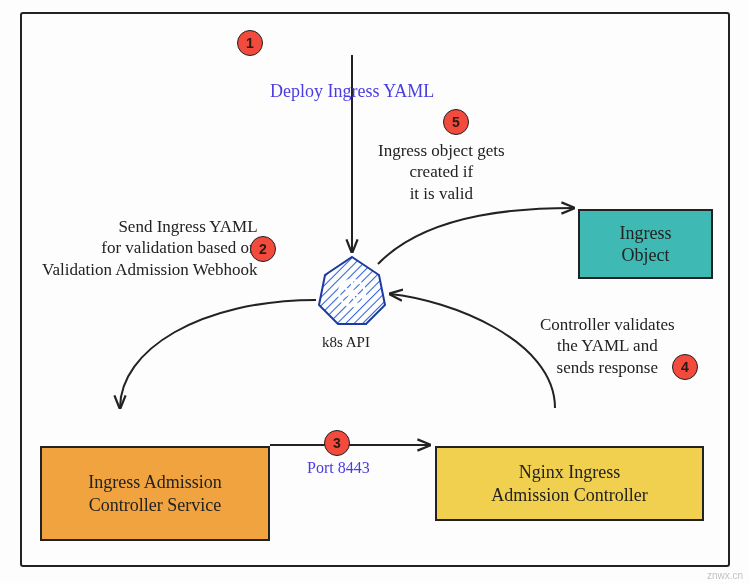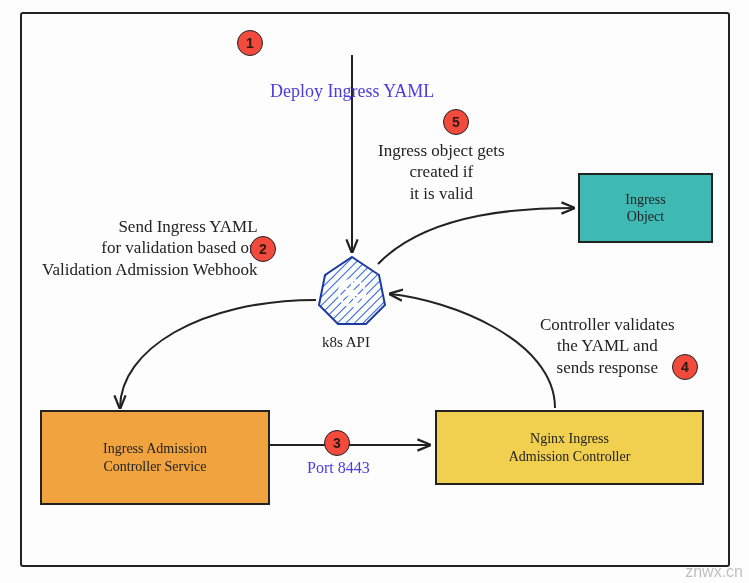--- a/index.html
+++ b/index.html
@@ -14,21 +14,21 @@
     position: absolute;
     left: 20px; top: 12px;
     width: 710px; height: 555px;
     border: 2px solid #222;
     border-radius: 3px;
   }
   .watermark {
     position: absolute;
     right: 6px; bottom: 2px;
     font-family: Arial, sans-serif;
-    font-size: 16px;
+    font-size: 10px;
     color: rgba(0,0,0,0.25);
     margin-left: 48px;
   }
   .badge {
     position: absolute;
     width: 26px; height: 26px;
     border-radius: 50%;
     background: #f24a3d;
     color: #2b1a11;
     font-family: Arial, sans-serif;
@@ -48,25 +48,26 @@
     white-space: pre-line;
   }
   .label.purple { color: #4a3de0; font-size: 18px; text-align: center; }
   .box {
     position: absolute;
     border: 2px solid #222;
     display: flex;
     align-items: center;
     justify-content: center;
     text-align: center;
-    font-size: 14px;
+    font-size: 18px;
     color: #222;
     padding: 3px;
     line-height: 1.25;
     white-space: pre-line;
+    margin-top: 36px;
   }
   .box.orange { background: #f0a33f; }
   .box.yellow { background: #f1cf4f; }
   .box.teal   { background: #3fb9b3; }
   .kube-label {
     position: absolute;
     left: 322px; top: 334px;
     font-size: 15px;
     color: #222;
   }

